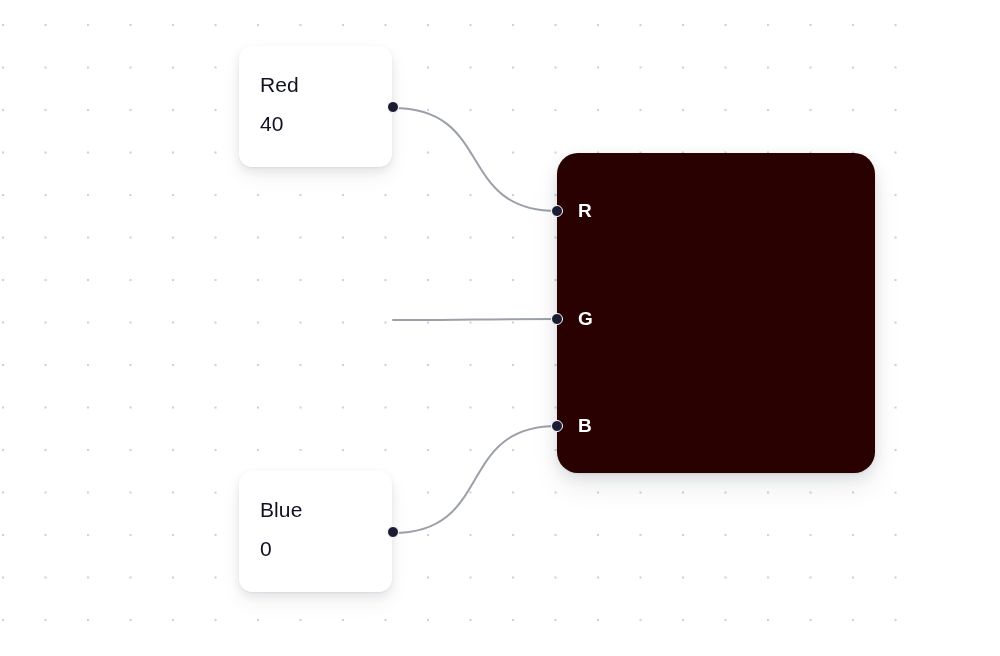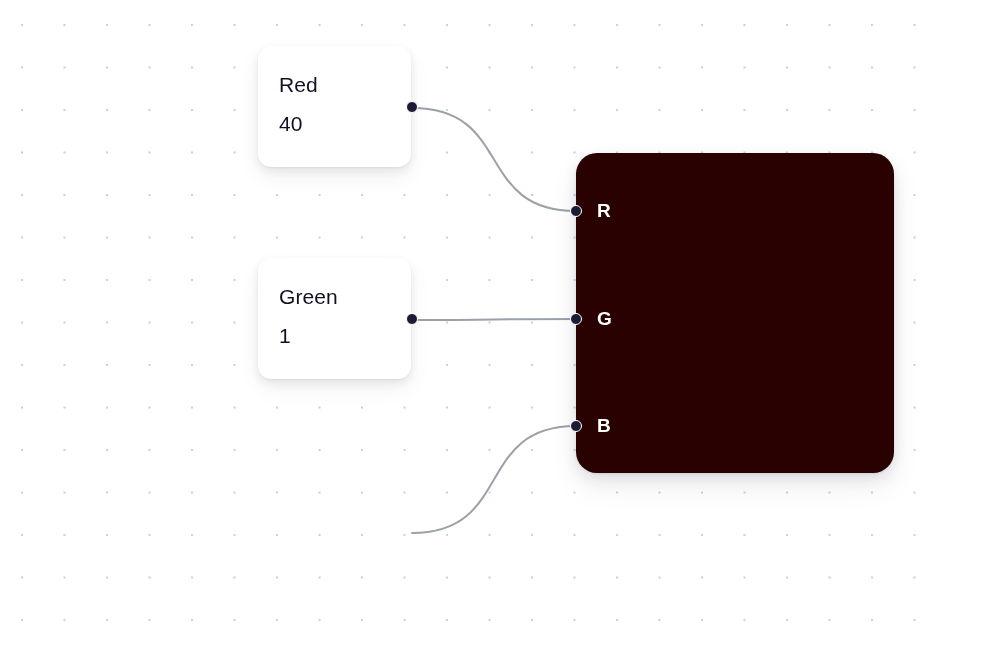--- a/index.html
+++ b/index.html
@@ -18,21 +18,20 @@
   #canvas {
     position: relative;
     width: 900px;
     height: 656px;
     background-color: #ffffff;
     background-image:
       radial-gradient(circle at 1px 1px, #d0d0d6 1px, rgba(255,255,255,0) 1.6px);
     background-size: 42.5px 42.5px;
     background-position: 2px 24px;
     overflow: hidden;
-    margin-left: 19px;
   }
 
   
   #edges-layer {
     position: absolute;
     left: 0;
     top: 0;
     width: 1000px;
     height: 656px;
     pointer-events: none;
@@ -149,26 +148,26 @@
         <path d="M 393 533 C 494.68 533, 455.32 426, 557 426" fill="none" stroke="#9ca0a8" stroke-width="2" stroke-linecap="round"></path>
       </g>
   </svg>
 
   <div class="node-card" id="node-0" style="left: 239px; top: 46px; width: 153px; height: 121px;">
     <div class="node-label" style="color: rgb(16, 17, 35);">Red</div>
     <div class="node-value" style="color: rgb(16, 17, 35);">40</div>
     <div class="handle handle-source" style="background: rgb(27, 27, 51); border-color: rgb(255, 255, 255);"></div>
   </div>
 
-  <div class="node-card" id="node-1" style="left: 239px; top: 258px; width: 153px; height: 121px;">
-    <div class="node-label" style="color: rgb(16, 17, 35);">Green</div>
-    <div class="node-value" style="color: rgb(16, 17, 35);">1</div>
+
+  <div class="node-card" id="node-2" style="left: 239px; top: 471px; width: 153px; height: 121px;">
+    <div class="node-label" style="color: rgb(16, 17, 35);">Blue</div>
+    <div class="node-value" style="color: rgb(16, 17, 35);">0</div>
     <div class="handle handle-source" style="background: rgb(27, 27, 51); border-color: rgb(255, 255, 255);"></div>
   </div>
-
 
   <div id="preview-panel" style="left: 557px; top: 153px; width: 318px; height: 320px; border-radius: 21px; background: rgb(40, 1, 0);">
     <div class="port-row" id="port-0" style="top: 58px;">
       <div class="port-dot" style="background: rgb(27, 27, 51); border-color: rgb(255, 255, 255);"></div>
       <div class="port-label" style="color: rgb(255, 255, 255);">R</div>
     </div>
     <div class="port-row" id="port-1" style="top: 166px;">
       <div class="port-dot" style="background: rgb(27, 27, 51); border-color: rgb(255, 255, 255);"></div>
       <div class="port-label" style="color: rgb(255, 255, 255);">G</div>
     </div>

